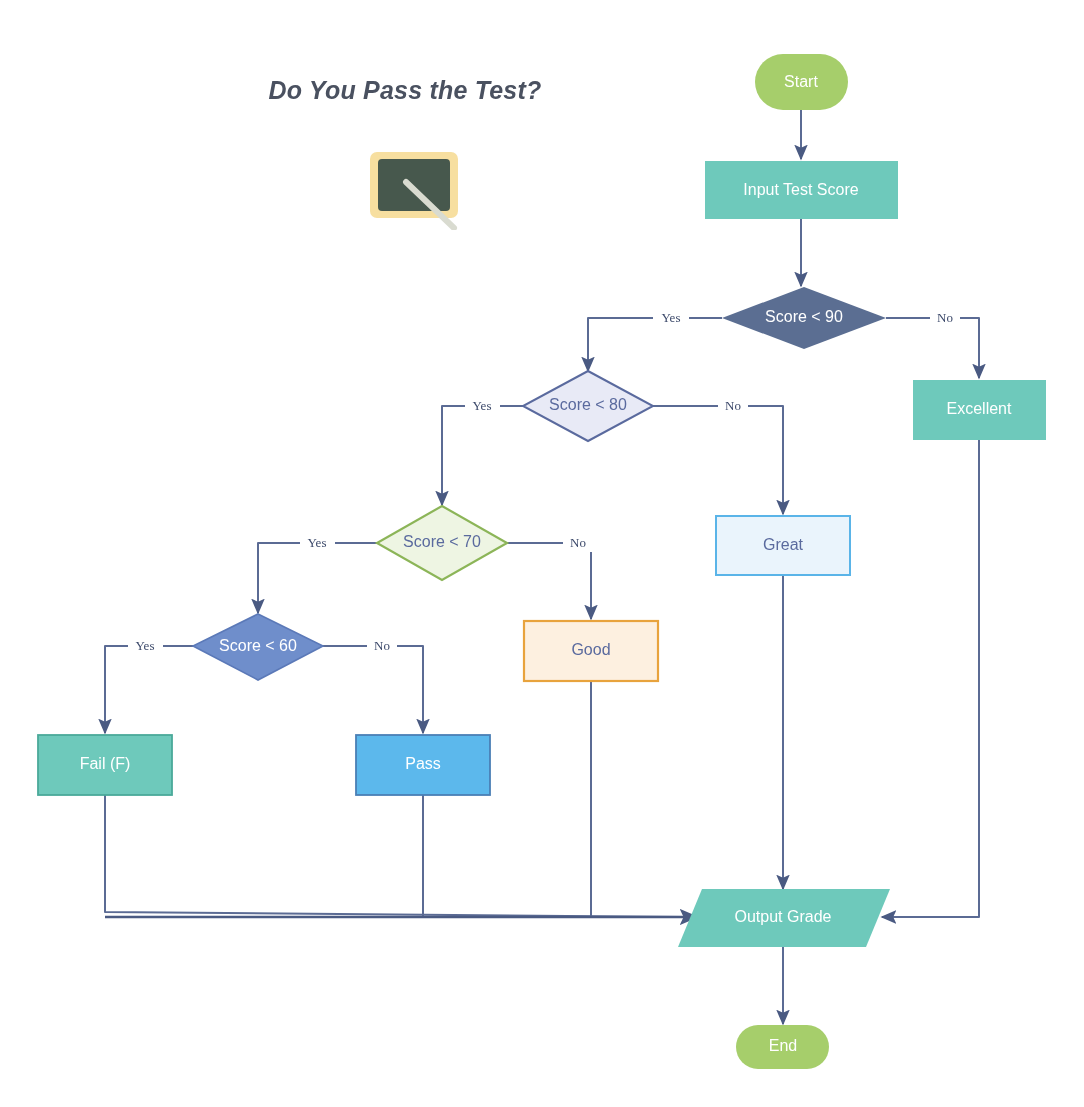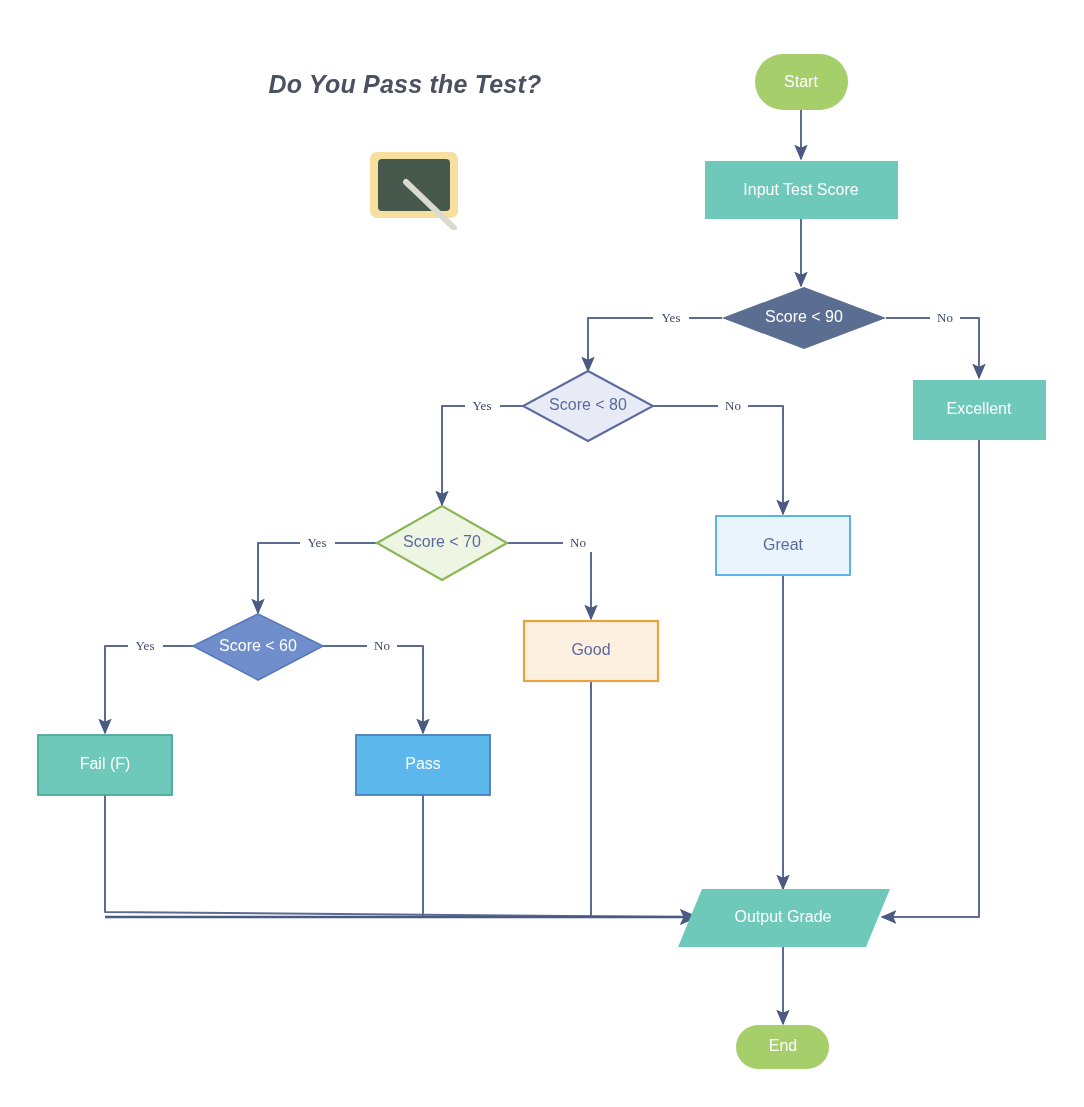--- a/index.html
+++ b/index.html
@@ -13,21 +13,21 @@
   }
   #canvas {
     position: relative;
     width: 1084px;
     height: 1107px;
     background: #ffffff;
   }
   #page-title {
     position: absolute;
     left: 150px;
-    top: 70px;
+    top: 76px;
     width: 510px;
     text-align: center;
     font-family: "Liberation Sans", sans-serif;
     font-size: 25px;
     font-weight: bold;
     font-style: italic;
     color: #4a5160;
     letter-spacing: 0.2px;
   }
   #chalkboard-icon {

